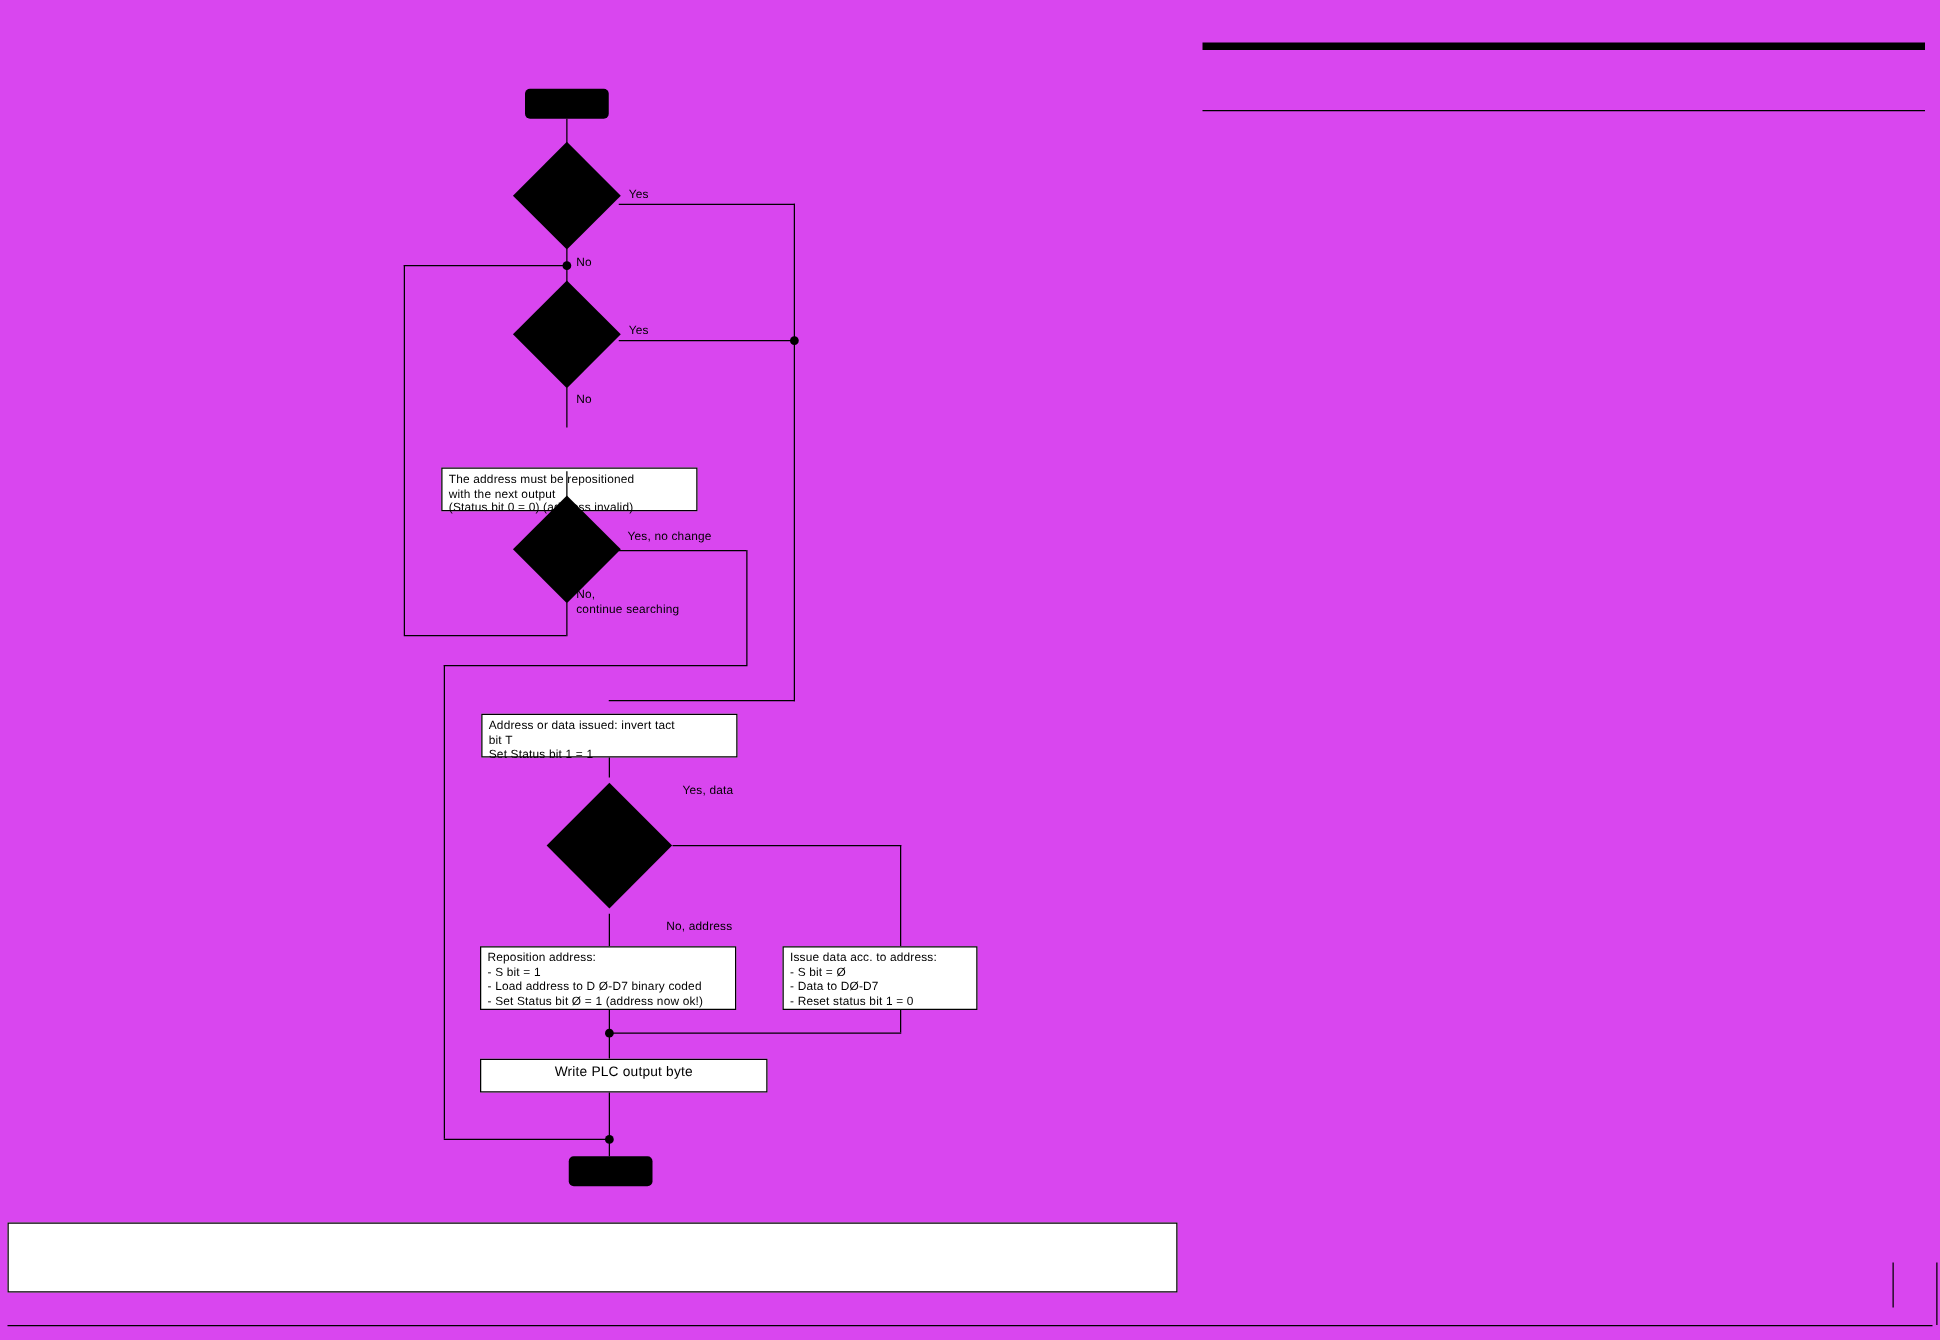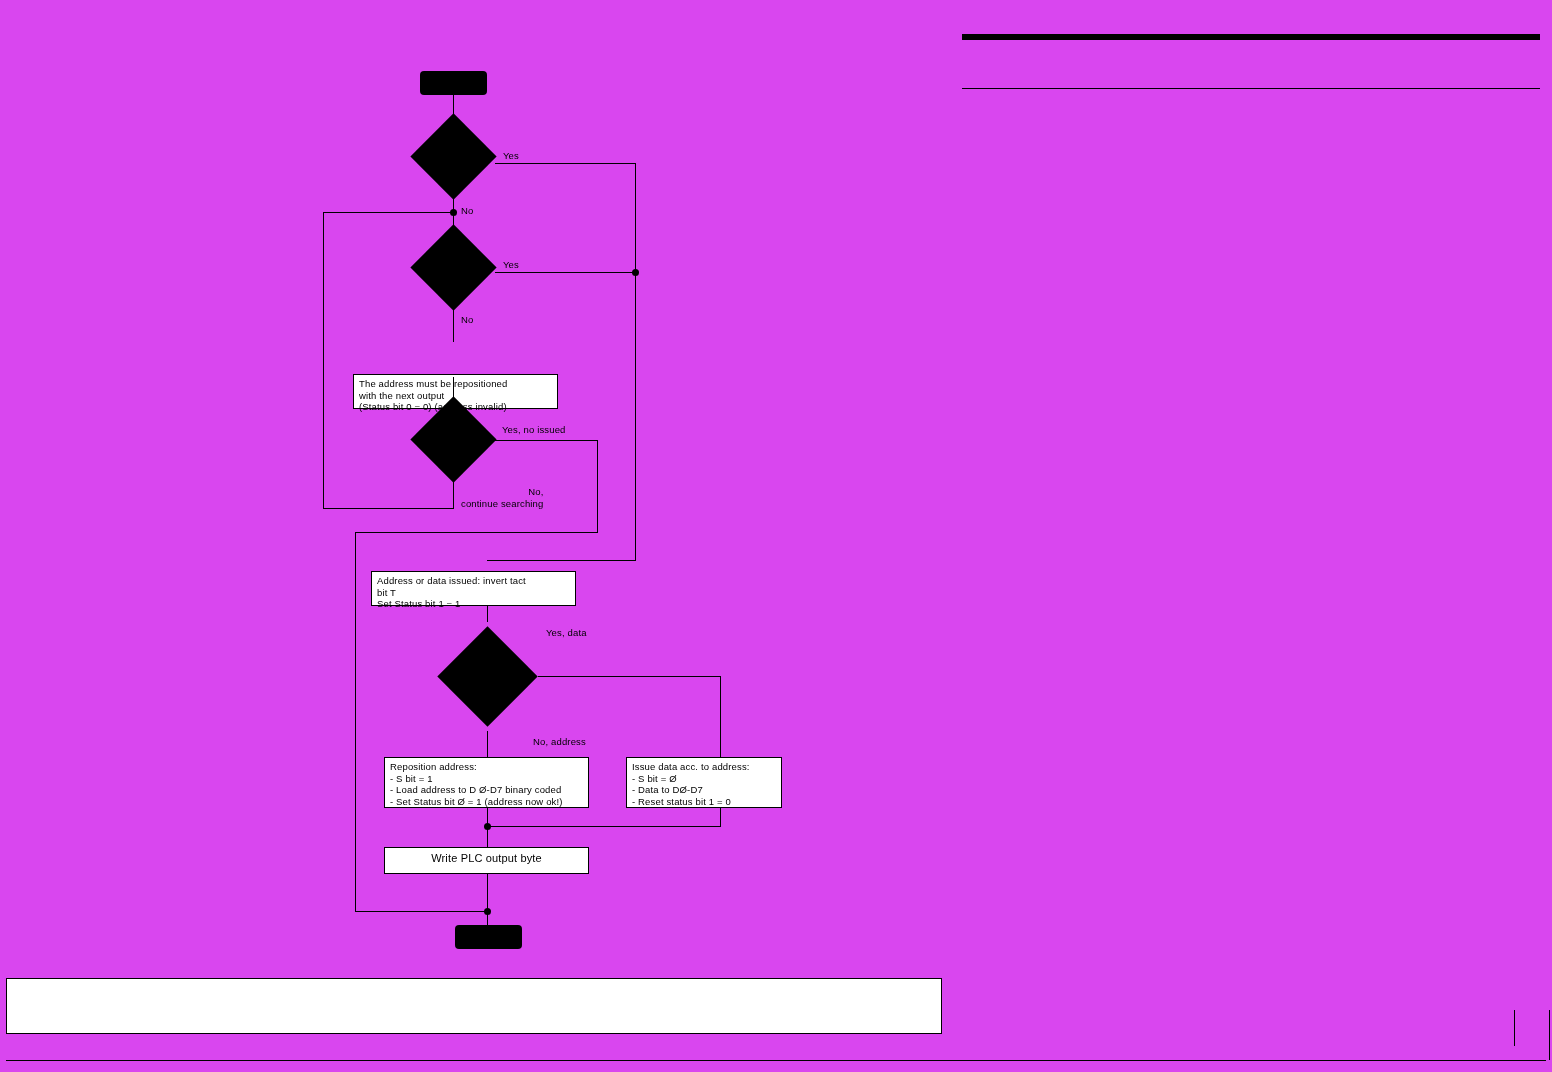--- a/index.html
+++ b/index.html
@@ -138,32 +138,32 @@
 
   <div class="procbox" style="left:353px; top:342px; width:205px; height:35px;margin-top:32px;">The address must be repositioned
 with the next output
 (Status bit 0 = 0) (address invalid)</div>
 
   <div class="vline" style="left:453px; top:377px; width:1px; height:23px;"></div>
 
   <div class="decision" style="left:423px; top:409px; width:61px; height:61px;"></div>
 
   <div class="hline" style="left:495px; top:440px; width:102px; height:1px;"></div>
-  <div class="edgelabel" style="left:502px; top:424px;">Yes, no issued</div>
+  <div class="edgelabel" style="left:502px; top:424px;">Yes, no change</div>
   <div class="vline" style="left:597px; top:440px; width:1px; height:92px;"></div>
   <div class="hline" style="left:355px; top:532px; width:243px; height:1px;"></div>
 
   <div class="vline" style="left:453px; top:482px; width:1px; height:27px;"></div>
-  <div class="edgelabel" style="left:461px; top:486px;text-align:right;">No,
+  <div class="edgelabel" style="left:461px; top:470px;">No,
 continue searching</div>
 
   <div class="vline" style="left:355px; top:532px; width:1px; height:379px;"></div>
   <div class="hline" style="left:355px; top:911px; width:133px; height:1px;"></div>
 
-  <div class="procbox" style="left:371px; top:571px; width:205px; height:35px;">Address or data issued: invert tact
+  <div class="procbox" style="left:385px; top:571px; width:205px; height:35px;">Address or data issued: invert tact
 bit T
 Set Status bit 1 = 1</div>
 
   <div class="vline" style="left:487px; top:606px; width:1px; height:16px;"></div>
 
   <div class="decision" style="left:452px; top:641px; width:71px; height:71px;"></div>
 
   <div class="hline" style="left:538px; top:676px; width:183px; height:1px;"></div>
   <div class="edgelabel" style="left:546px; top:627px;">Yes, data</div>
   <div class="vline" style="left:720px; top:676px; width:1px; height:81px;"></div>
@@ -180,20 +180,20 @@
 - S bit = Ø
 - Data to DØ-D7
 - Reset status bit 1 = 0</div>
 
   <div class="vline" style="left:487px; top:808px; width:1px; height:18px;"></div>
   <div class="vline" style="left:720px; top:808px; width:1px; height:18px;"></div>
   <div class="hline" style="left:487px; top:826px; width:234px; height:1px;"></div>
   <div class="dot" style="left:484px; top:823px;"></div>
   <div class="vline" style="left:487px; top:826px; width:1px; height:21px;"></div>
 
-  <div class="procbox center" style="left:384px; top:847px; width:205px; height:27px;">Write PLC output byte</div>
+  <div class="procbox center" style="left:384px; top:847px; width:230px; height:27px;">Write PLC output byte</div>
 
   <div class="vline" style="left:487px; top:874px; width:1px; height:51px;"></div>
   <div class="dot" style="left:484px; top:908px;"></div>
 
   <div class="terminator" style="left:455px; top:925px; width:67px; height:24px;"></div>
 
 </div>
 
 </body></html>

